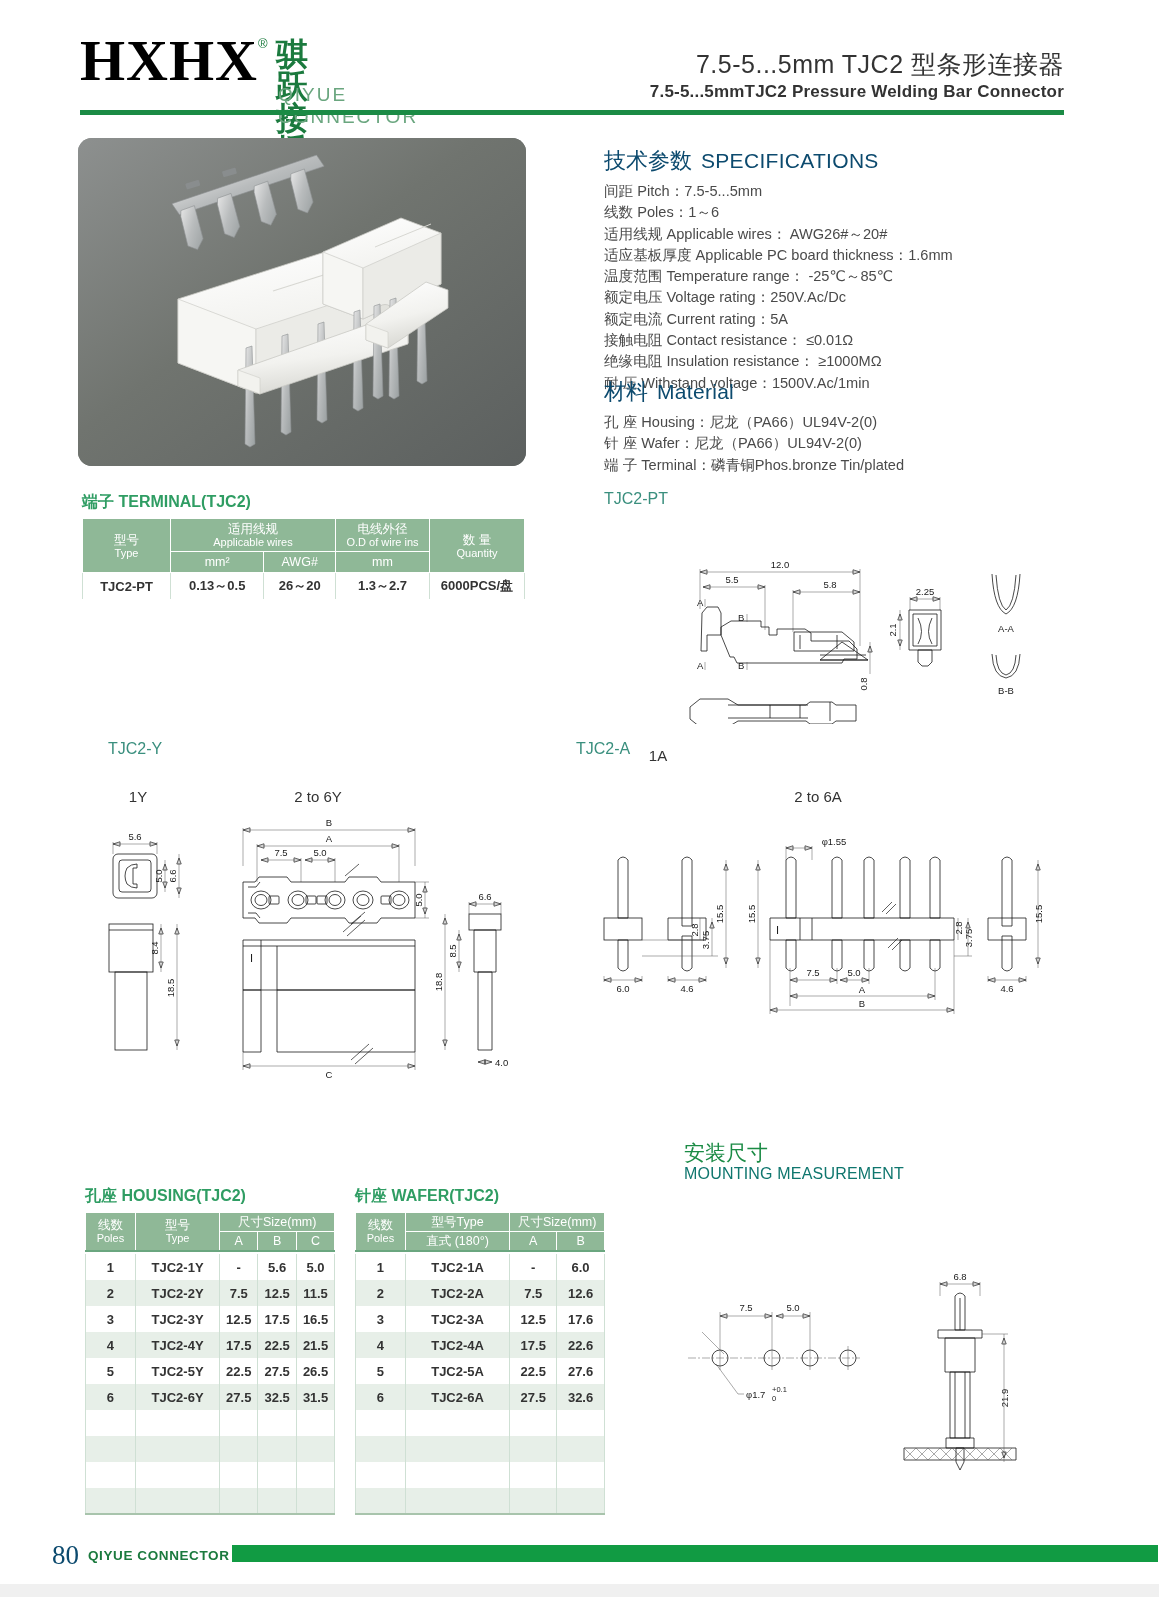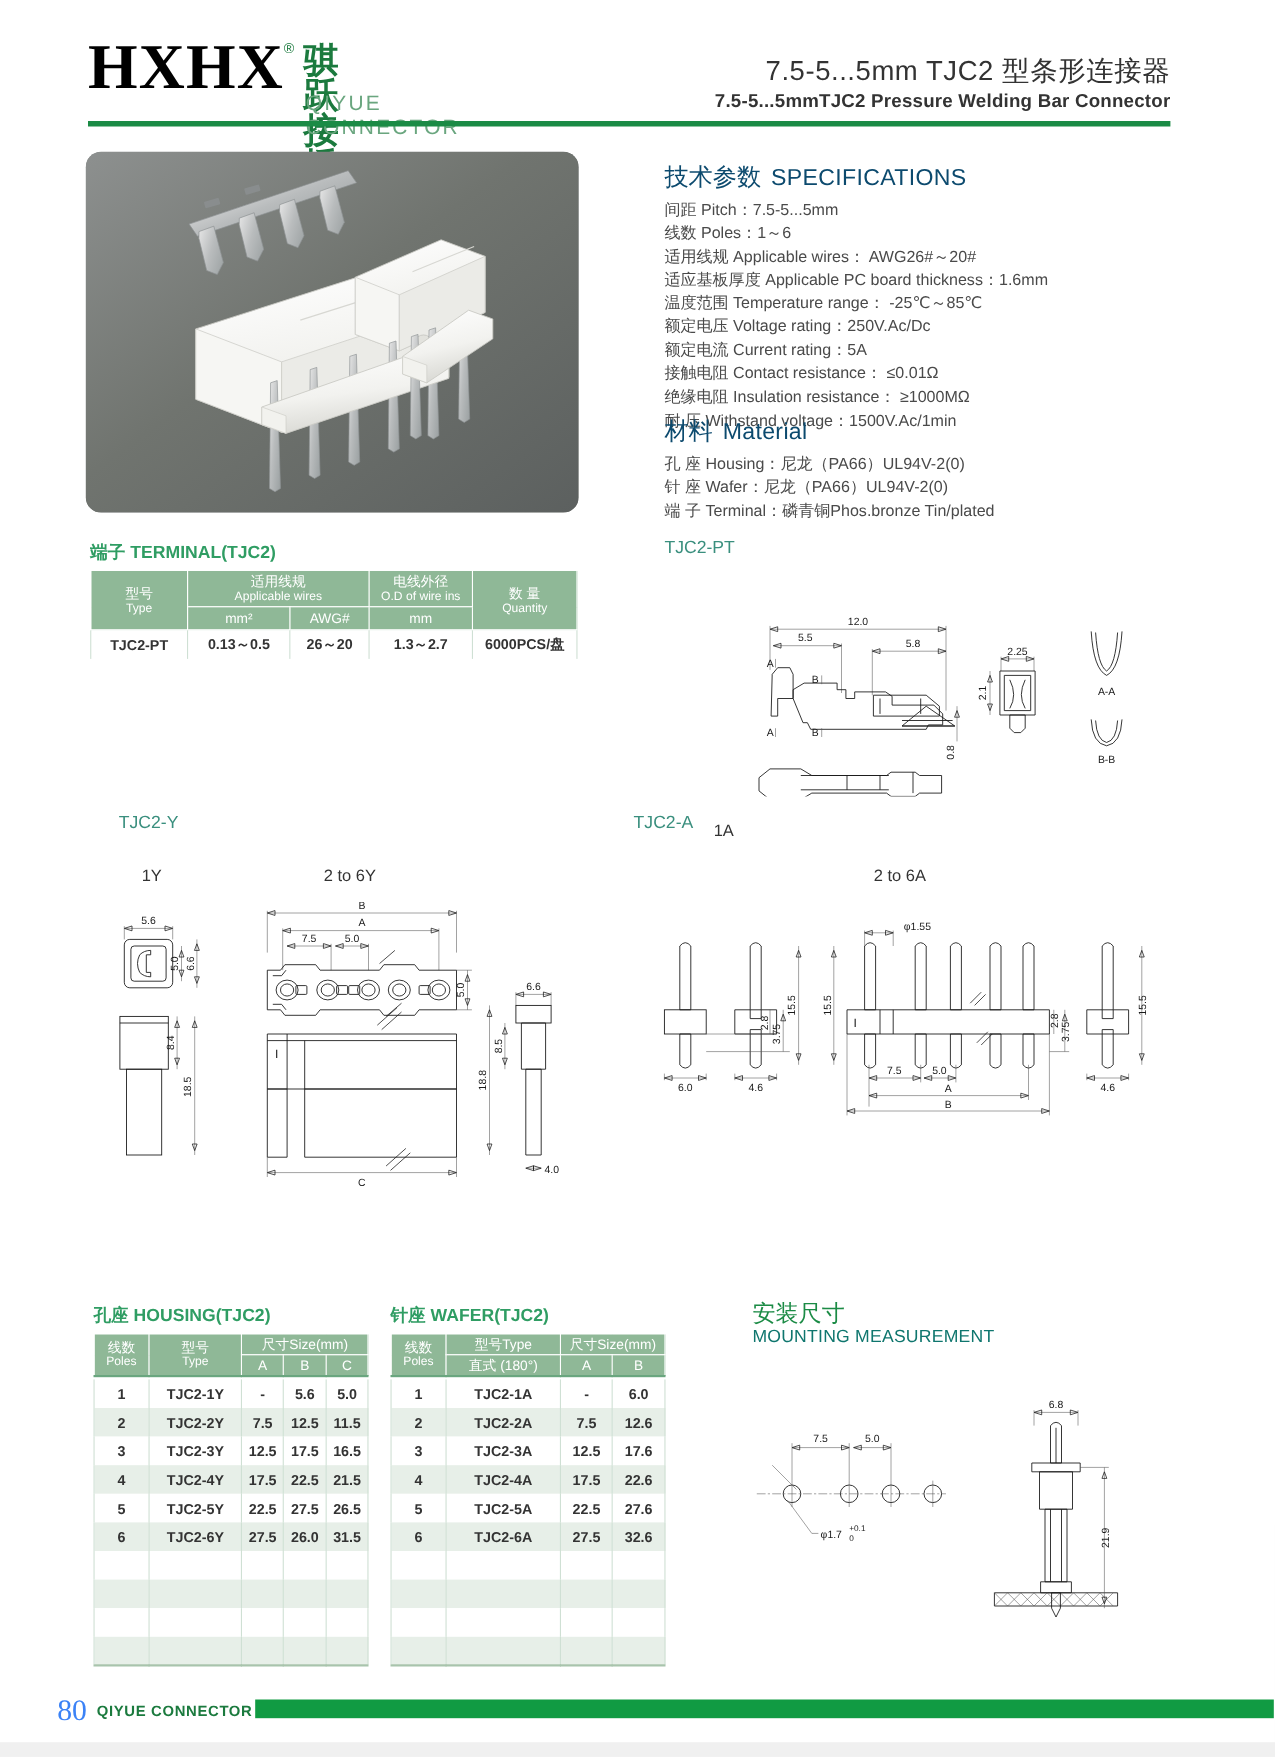--- a/index.html
+++ b/index.html
@@ -119,30 +119,30 @@
   .drawing { position:absolute; }
   .dim { font-family:"Liberation Sans",sans-serif; font-size:9.5px; fill:#1a1a1a; }
   .dimv { font-family:"Liberation Sans",sans-serif; font-size:9.5px; fill:#1a1a1a; }
   svg { display:block; }
   .ln { stroke:#1a1a1a; stroke-width:0.8; fill:none; }
   .ln2 { stroke:#1a1a1a; stroke-width:0.7; fill:none; }
   .thin { stroke:#555; stroke-width:0.5; fill:none; }
   .ctr { stroke:#555; stroke-width:0.5; fill:none; stroke-dasharray:8 2 2 2; }
 
   
-  #mount-head { position:absolute; left:684px; top:1140px;margin-top:42px; }
+  #mount-head { position:absolute; left:684px; top:1140px; }
   #mount-head .cn { font-size:21px; color:#1b8b45; display:block; line-height:1.2;}
   #mount-head .en { font-size:16px; color:#0f766e; display:block; letter-spacing:0.2px;}
 
   
   #footer-rule { position:absolute; left:0; top:1584px; width:1159px; height:13px; background:#f0f0f0;}
   #pagenum {
     position:absolute; left:52px; top:1540px;
     font-family:"Liberation Serif","DejaVu Serif",serif;
-    font-size:27px; color:#3b82f6; font-weight:normal;
+    font-size:27px; color:#0c4a6e; font-weight:normal;
   }
   #footer-text {
     position:absolute; left:88px; top:1548px;
     font-size:13.5px; color:#1b7a3e; letter-spacing:0.6px; font-weight:bold;
   }
   #footer-bar {
     position:absolute; left:232px; top:1545px; width:926px; height:17px;
     background:#119b43;
   }
 </style>
@@ -802,21 +802,21 @@
           <td>5</td>
           <td>TJC2-5Y</td>
           <td>22.5</td>
           <td>27.5</td>
           <td>26.5</td>
         </tr>
         <tr class="alt">
           <td>6</td>
           <td>TJC2-6Y</td>
           <td>27.5</td>
-          <td>26.0</td>
+          <td>32.5</td>
           <td>31.5</td>
         </tr>
         <tr class="plain empty">
             <td></td>
             <td></td>
             <td></td>
             <td></td>
             <td></td>
           </tr>
         <tr class="alt empty">

